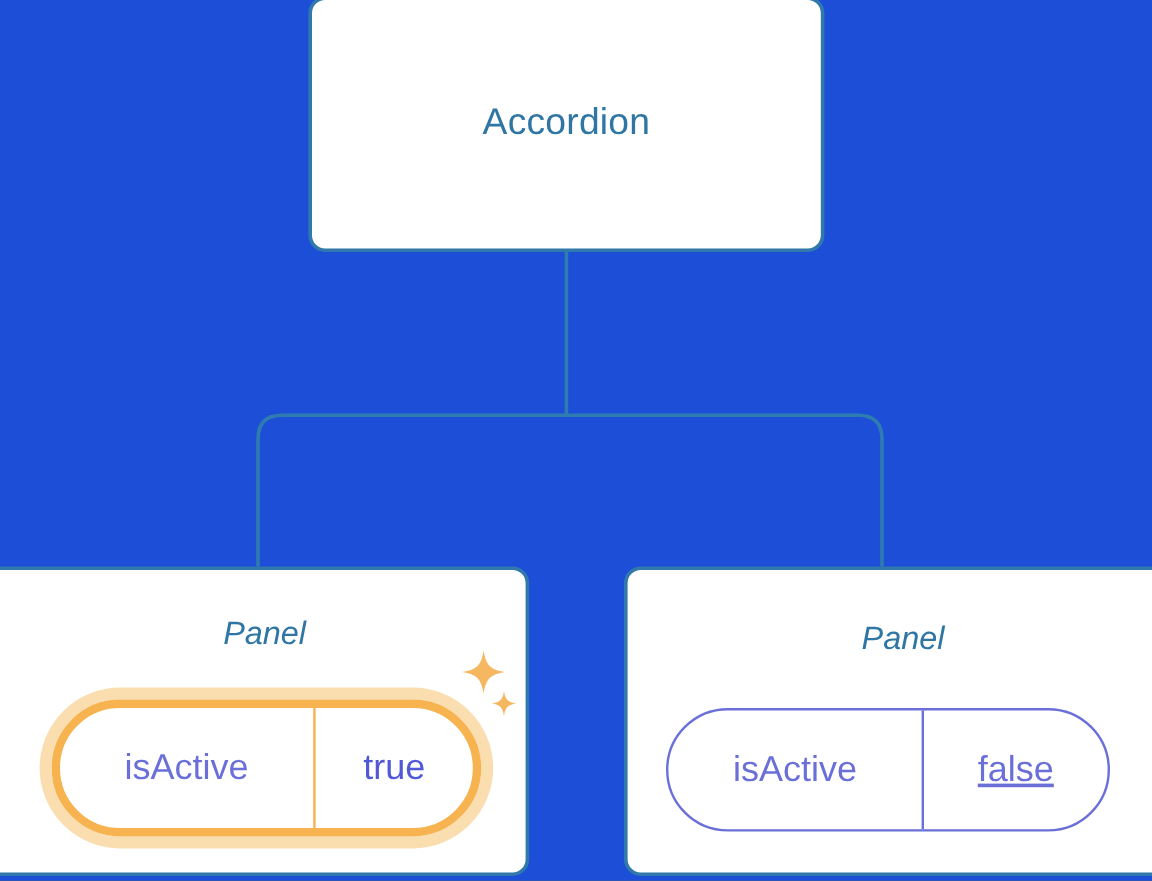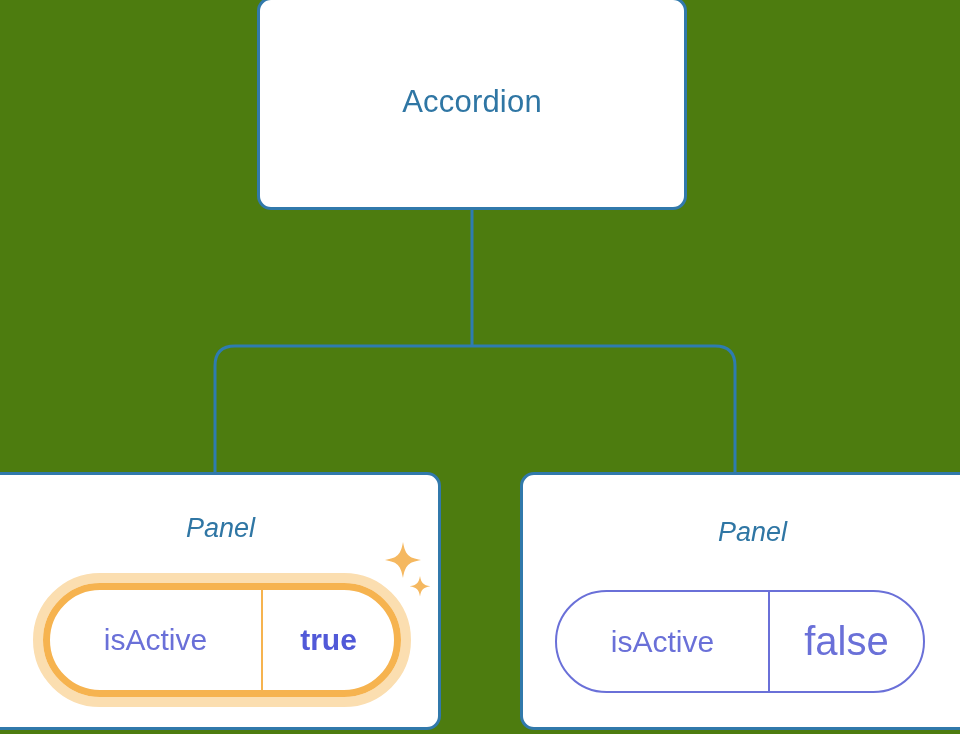--- a/index.html
+++ b/index.html
@@ -11,21 +11,21 @@
     width: 960px;
     height: 734px;
     background: #4c6a72;
     font-family: "Liberation Sans", sans-serif;
     overflow: hidden;
   }
   #stage {
     position: relative;
     width: 960px;
     height: 734px;
-    background: #4d7c0f;
+    background: #1d4ed8;
   }
 
   
   #edges {
     position: absolute;
     left: 0;
     top: 0;
     width: 960px;
     height: 734px;
     pointer-events: none;
@@ -118,21 +118,22 @@
   }
   .pill-plain .pill-key {
     width: 213px;
     border-right: 2px solid #6a70d8;
     color: #6a70d8;
     font-size: 30px;
   }
   .pill-plain .pill-val {
     flex: 1;
     color: #6a70d8;
-    font-size: 40px;
+    font-size: 30px;
+    text-decoration: underline;
   }
 
   
   .pill-glow-wrap {
     position: absolute;
     left: 33px;
     top: 573px;
     width: 378px;
     height: 134px;
   }
@@ -162,21 +163,21 @@
   .pill-hl .pill-key {
     width: 213px;
     border-right: 2px solid #f6b34f;
     color: #6a70d8;
     font-size: 30px;
   }
   .pill-hl .pill-val {
     flex: 1;
     color: #5159d8;
     font-size: 30px;
-    font-weight: bold;
+    font-weight: normal;
   }
 
   
   .sparkles {
     position: absolute;
     left: 378px;
     top: 540px;
     width: 62px;
     height: 70px;
     pointer-events: none;

